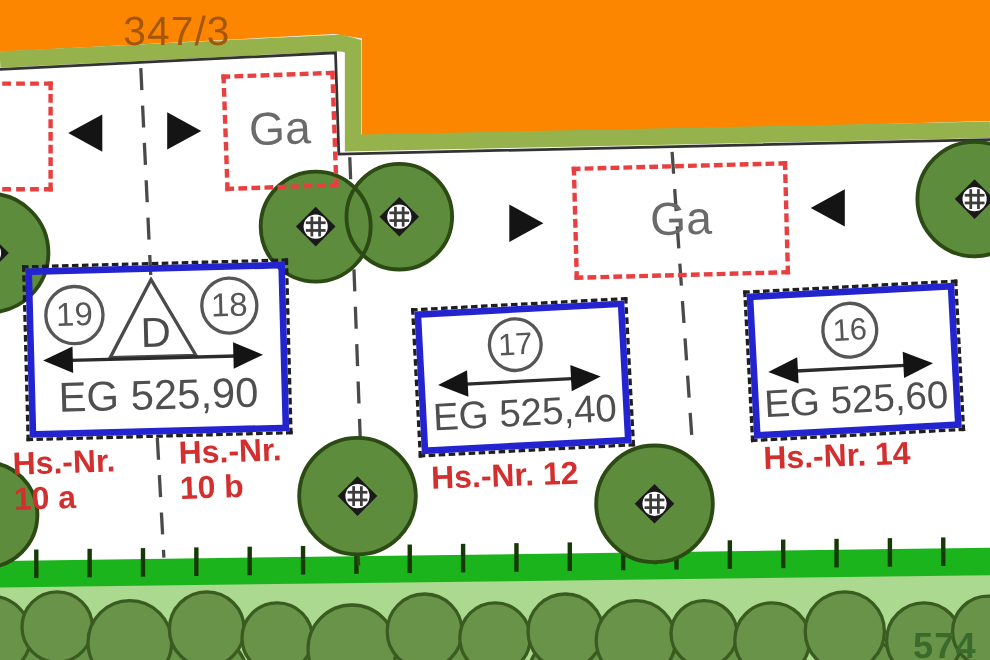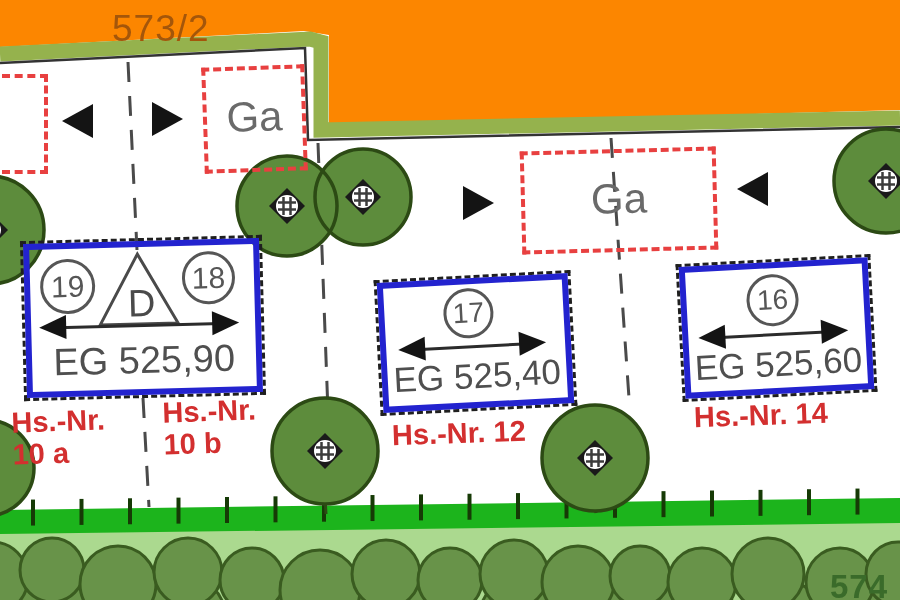--- a/index.html
+++ b/index.html
@@ -158,21 +158,21 @@
     <polygon points="595,440 613,458 595,476 577,458" fill="#1a1a1a"></polygon>
     <circle cx="595" cy="458" r="11" fill="#ffffff"></circle>
     <line x1="586" y1="454.5" x2="604" y2="454.5" stroke="#3c3c3c" stroke-width="2.5"></line>
     <line x1="586" y1="461.5" x2="604" y2="461.5" stroke="#3c3c3c" stroke-width="2.5"></line>
     <line x1="591.5" y1="449" x2="591.5" y2="467" stroke="#3c3c3c" stroke-width="2.5"></line>
     <line x1="598.5" y1="449" x2="598.5" y2="467" stroke="#3c3c3c" stroke-width="2.5"></line>
   </svg>
 
 <div id="overlay">
 
-  <div class="plabel" id="lbl573">573/2</div>
+  <div class="plabel" id="lbl573">347/3</div>
 
   <div class="redbox" id="ga-partial"></div>
 
   <div class="arrow left" style="left:62px;top:104px"></div>
   <div class="arrow right" style="left:152px;top:102px"></div>
 
   <div class="redbox" id="ga-top">
     <span class="galabel">Ga</span>
   </div>
 

